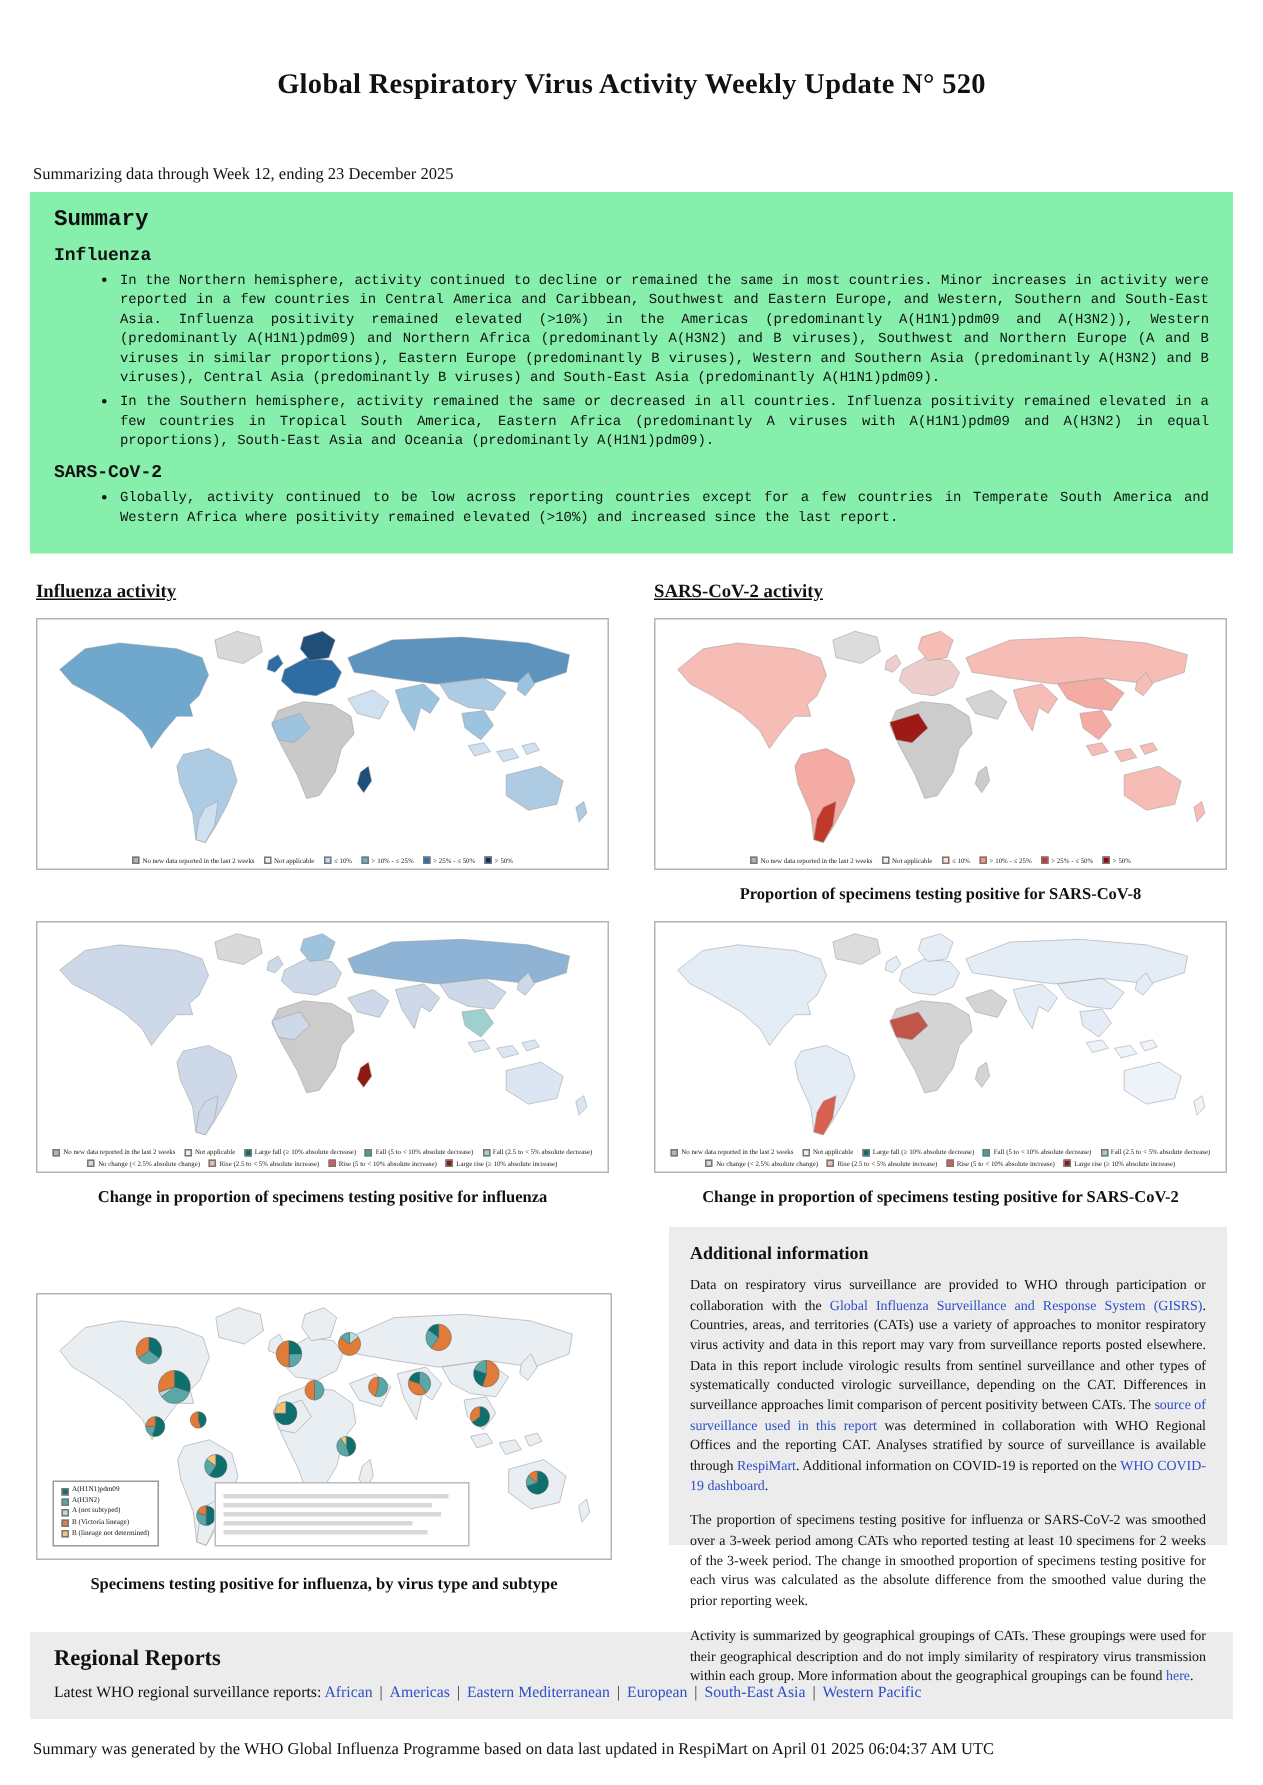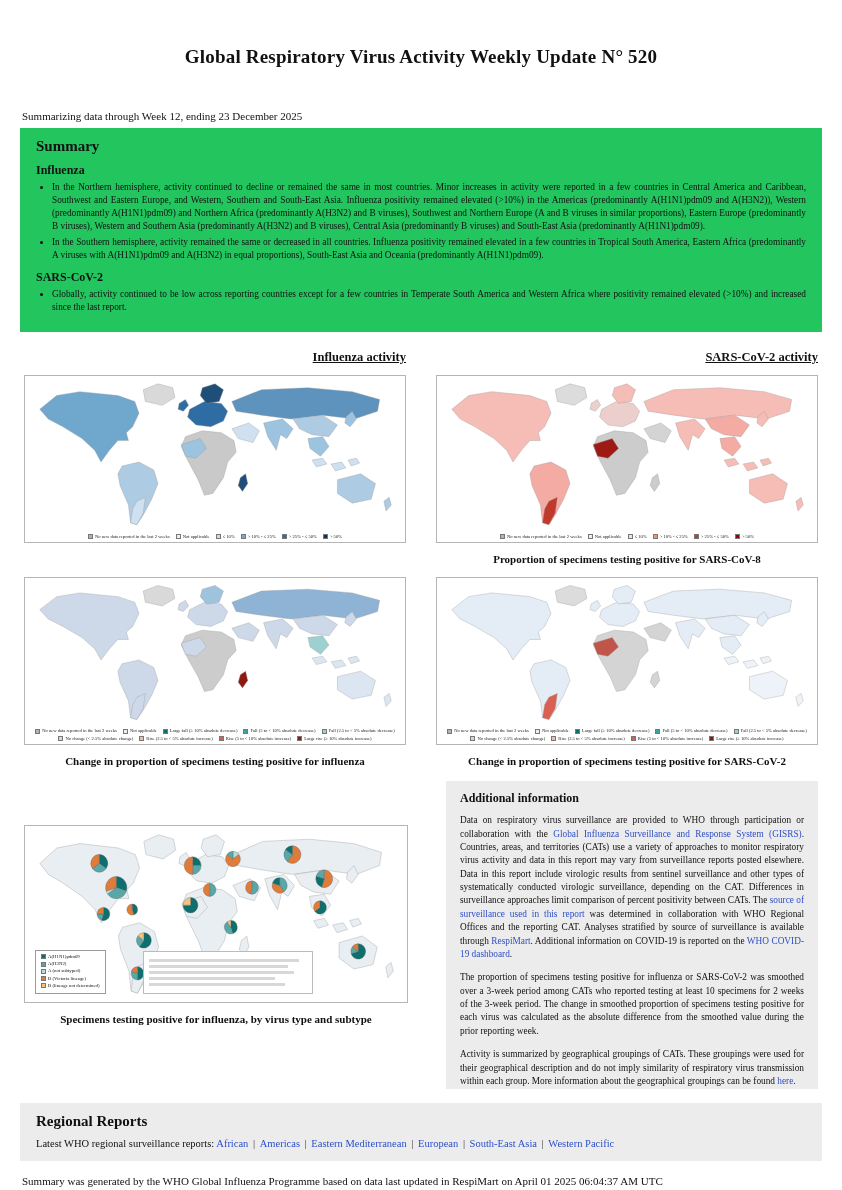--- a/index.html
+++ b/index.html
@@ -4,48 +4,48 @@
 <style>
   * { box-sizing: border-box; }
   html,body { margin:0; padding:0; }
   body {
     width:842px; height:1190px; background:#ffffff; overflow:hidden;
     font-family:"Liberation Serif", serif; color:#111; position:relative;
   }
   .title { text-align:center; font-size:19px; font-weight:bold; padding-top:46px; letter-spacing:.2px; }
   .subtitle { font-size:11px; margin:42px 0 6px 22px; }
 
-  .summary-box { background:#22c55e; margin:0 20px; padding:10px 16px 12px; }
+  .summary-box { background:#86efac; margin:0 20px; padding:10px 16px 12px;font-family:Liberation Mono, monospace; }
   .summary-box h2 { font-size:15px; margin:0 0 8px; font-weight:bold; }
   .sub-heading { font-size:12px; font-weight:bold; margin:8px 0 3px; }
-  .summary-box ul { margin:2px 0 6px 16px; padding:0; }
+  .summary-box ul { margin:2px 0 6px 44px; padding:0; }
   .summary-box li { font-size:9.3px; line-height:1.4; text-align:justify; margin-bottom:3px; }
 
   .fig-section { margin:14px 24px 0; }
   .fig-row { display:flex; justify-content:space-between; }
   .fig-col { width:382px; }
-  .fig-heading { text-align:right; font-size:12.5px; font-weight:bold; text-decoration:underline; margin:4px 0 10px; }
+  .fig-heading { text-align:left; font-size:12.5px; font-weight:bold; text-decoration:underline; margin:4px 0 10px; }
   .map-box { border:1px solid #b5b5b5; height:168px; background:#fff; position:relative; display:flex; flex-direction:column; }
   .map-canvas { flex:1; min-height:0; }
   .map-canvas svg { display:block; width:100%; height:100%; }
   .legend { display:flex; flex-wrap:wrap; justify-content:center; gap:2px 6px; padding:1px 4px 3px; font-size:4.6px; line-height:1.15; color:#222; }
   .lg-item { display:flex; align-items:flex-start; gap:2px; max-width:86px; }
   .sw { width:5px; height:5px; border:0.5px solid #777; flex:none; margin-top:0.5px; }
   .fig-caption { text-align:center; font-weight:bold; font-size:11px; margin:10px 0 12px; }
 
   .bottom-row { display:flex; justify-content:space-between; margin:2px 24px 0; }
   .pie-col { width:384px; margin-top:44px; }
   .pie-box { border:1px solid #b5b5b5; height:178px; position:relative; background:#fff; }
   .pie-box svg { width:100%; height:100%; display:block; }
   .pie-legend { position:absolute; left:10px; bottom:8px; background:#fff; border:1px solid #999; padding:3px 5px; font-size:4.8px; line-height:1.3; }
   .pie-legend .lg-item { margin-bottom:1px; max-width:none; }
   .pie-table { position:absolute; left:118px; bottom:8px; width:170px; border:1px solid #bbb; background:#fff; padding:4px 5px; }
   .skel { height:3px; background:#d8d8d8; margin:3px 0; }
 
-  .info-box { width:372px; background:#ececec; padding:10px 14px 12px; height:308px; }
+  .info-box { width:372px; background:#ececec; padding:10px 14px 12px; height:212px; }
   .info-box h3 { font-size:12px; margin:0 0 8px; font-weight:bold; }
   .info-para { font-size:9.3px; line-height:1.44; text-align:justify; margin:0 0 10px; }
   .link { color:#2d4fc8; cursor:pointer; }
 
   .regional-box { background:#ececec; margin:14px 20px 0; padding:10px 16px 12px; }
   .regional-box h2 { font-size:15px; margin:0 0 8px; font-weight:bold; }
   .regional-line { font-size:10.5px; }
   .sep { color:#333; padding:0 2px; }
 
   .footer { font-size:11px; margin:14px 0 0 22px; }

